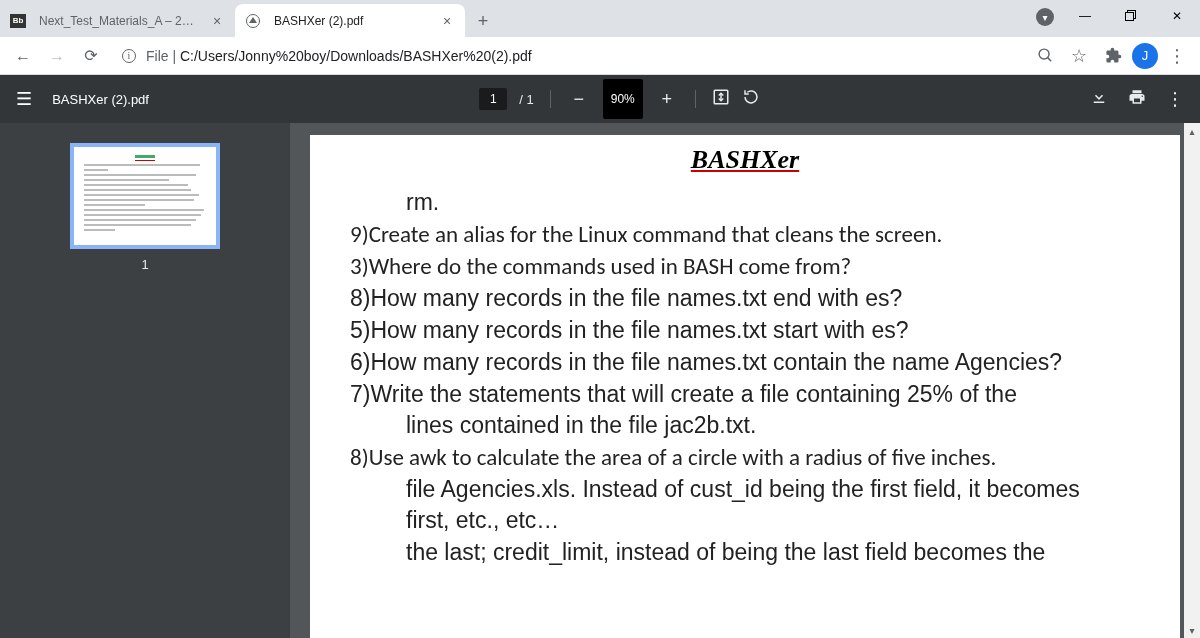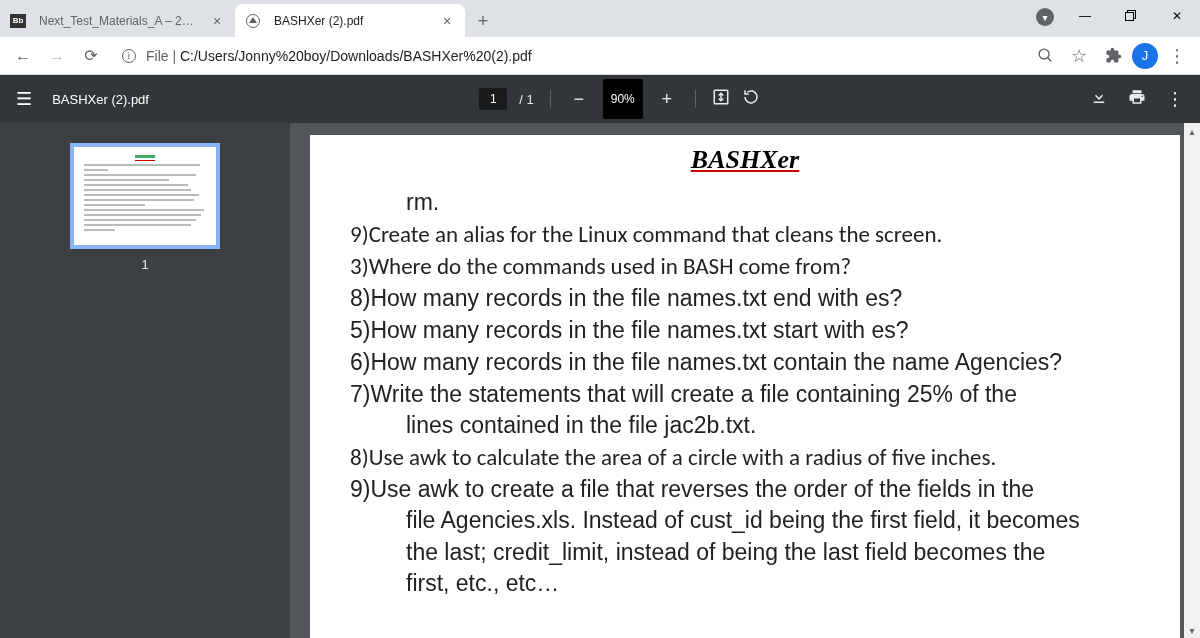--- a/index.html
+++ b/index.html
@@ -519,24 +519,23 @@
       </div>
       <div class="q">
         <span>6)How many records in the file </span><span class="it">names.txt</span><span> contain the name Agencies?</span>
       </div>
       <div class="q">
         <span>7)Write the statements that will create a file containing 25% of the</span>
         <span class="sub"><span>lines contained in the file </span><span class="it">jac2b.txt</span><span>.</span></span>
       </div>
       <div class="q">8)Use awk to calculate the area of a circle with a radius of five inches.</div>
       <div class="q">
-        <span>9)Use awk to create a file that reverses the order of the fields in the</span>
         <span class="sub"><span>file </span><span class="it">Agencies.xls</span><span>. Instead of </span><span class="it">cust_id</span><span> being the first field, it becomes</span></span>
+        <span class="sub"><span>first, etc., etc…</span></span>
         <span class="sub"><span>the last; </span><span class="it">credit_limit</span><span>, instead of being the last field becomes the</span></span>
-        <span class="sub"><span>first, etc., etc…</span></span>
       </div>
     </div>
     <div class="vscroll">
       <div class="vscroll-up">▴</div>
       <div class="vscroll-down">▾</div>
     </div>
   </div>
 </div>
 
 </body></html>

